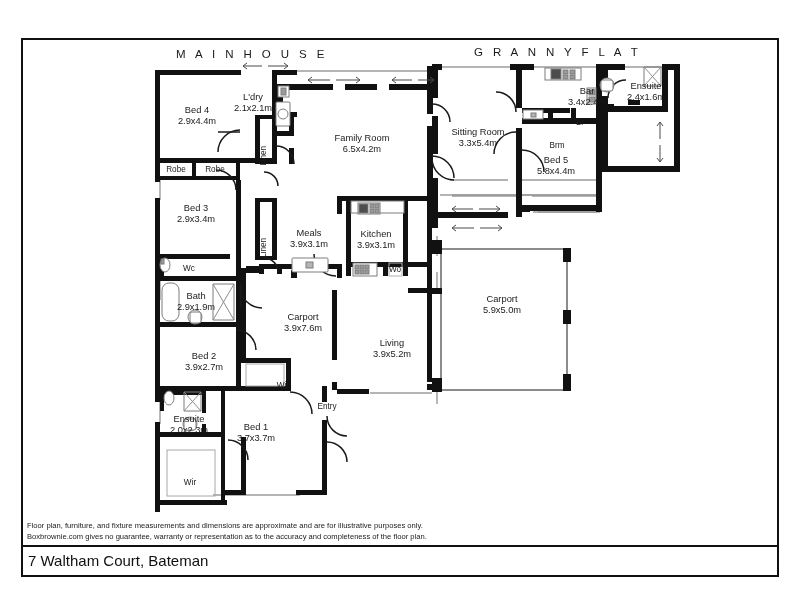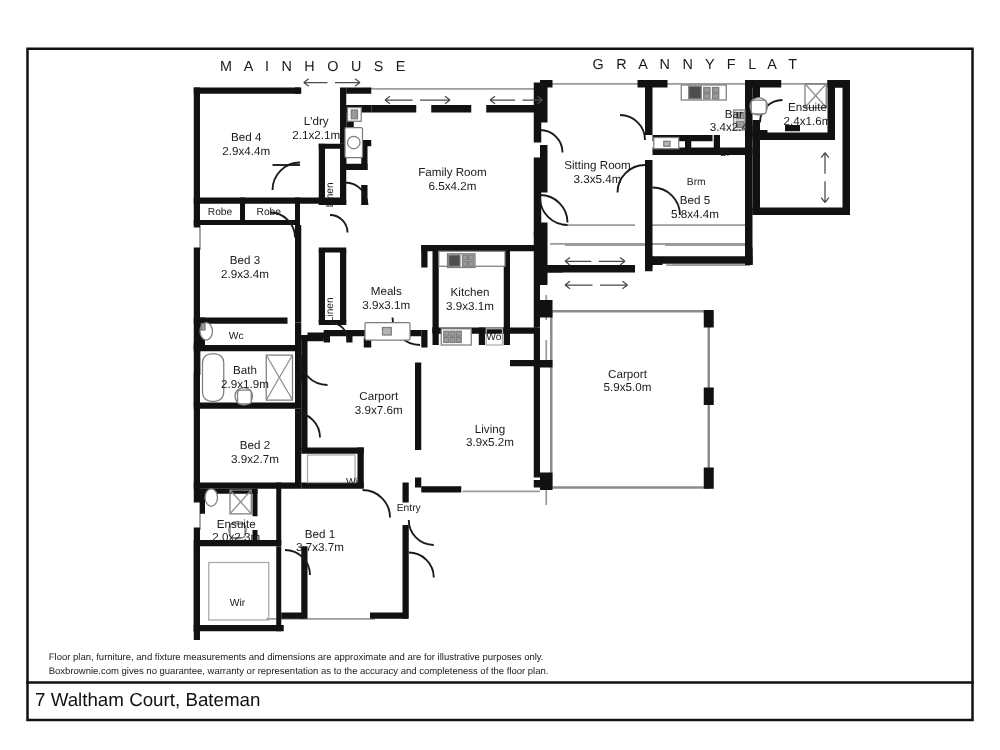--- a/index.html
+++ b/index.html
@@ -66,21 +66,20 @@
 
   .footer-disclaimer {
     position: absolute;
     left: 27px;
     top: 520px;
     width: 720px;
     font-size: 7.6px;
     color: #1a1a1a;
     line-height: 1.5;
     font-family: "Liberation Sans", sans-serif;
-    margin-left: 12px;
   }
   .footer-rule {
     position: absolute;
     left: 21px;
     top: 545px;
     width: 758px;
     height: 2px;
     background: #111111;
   }
   .footer-address {

